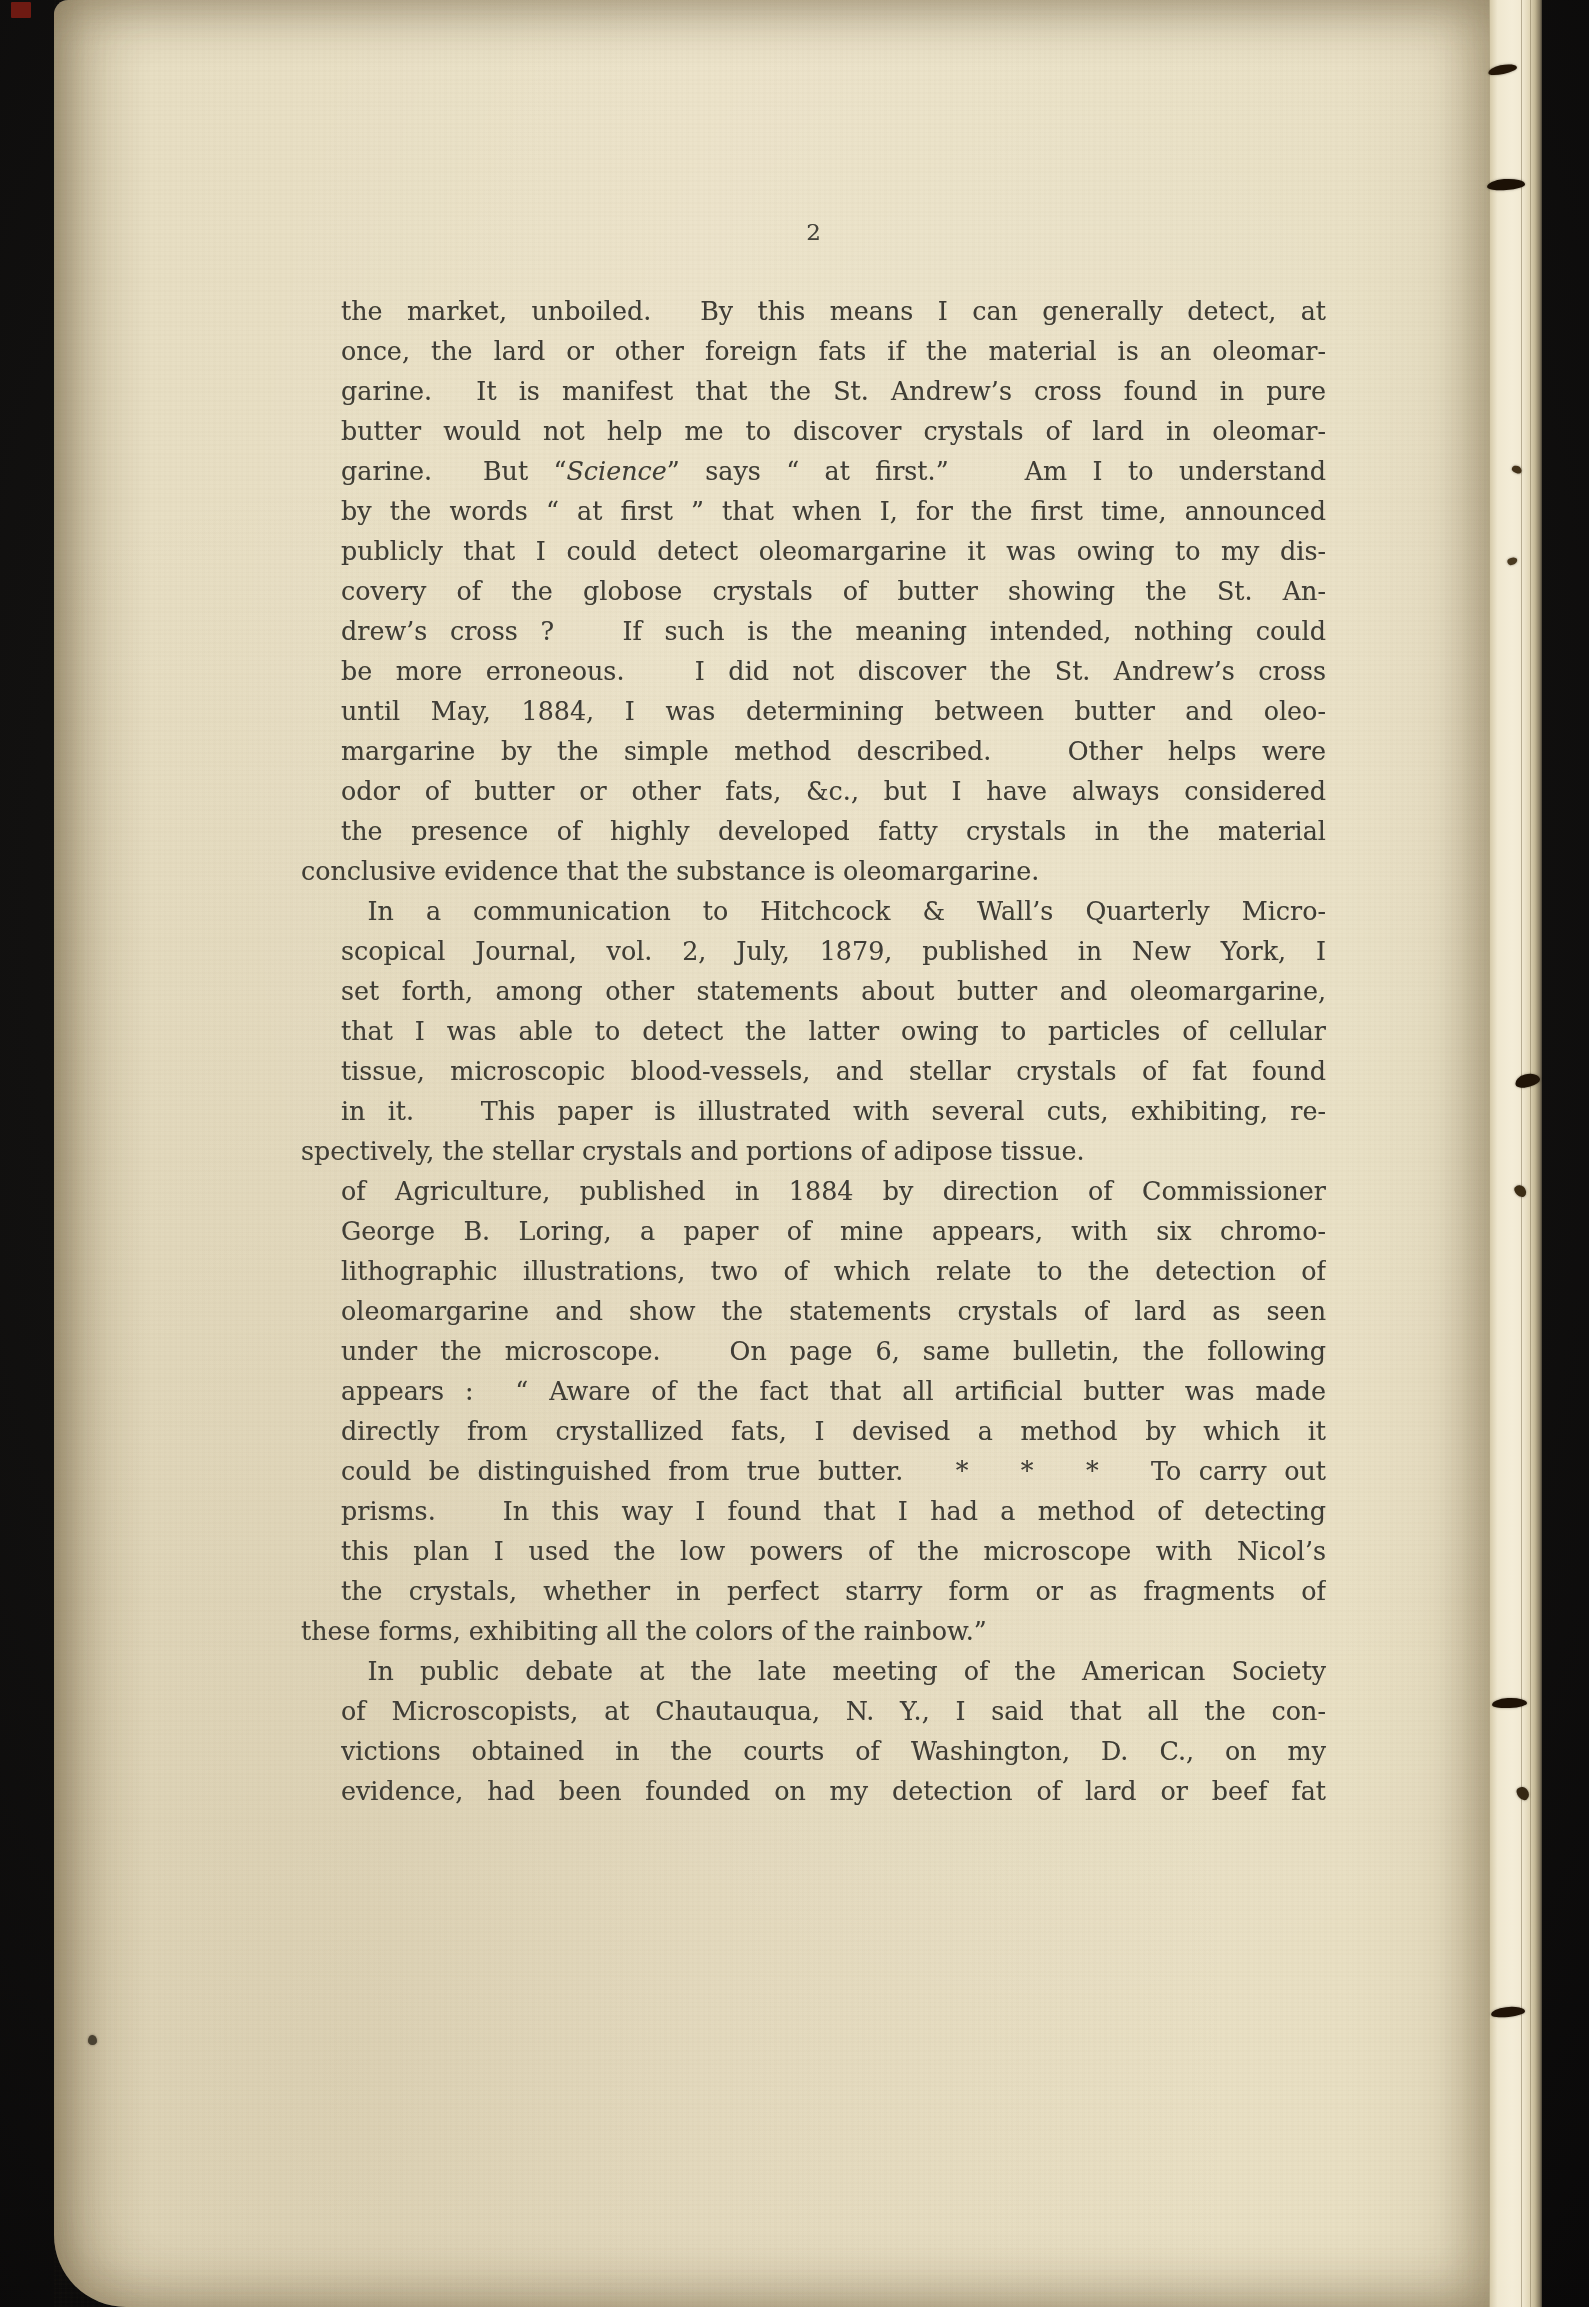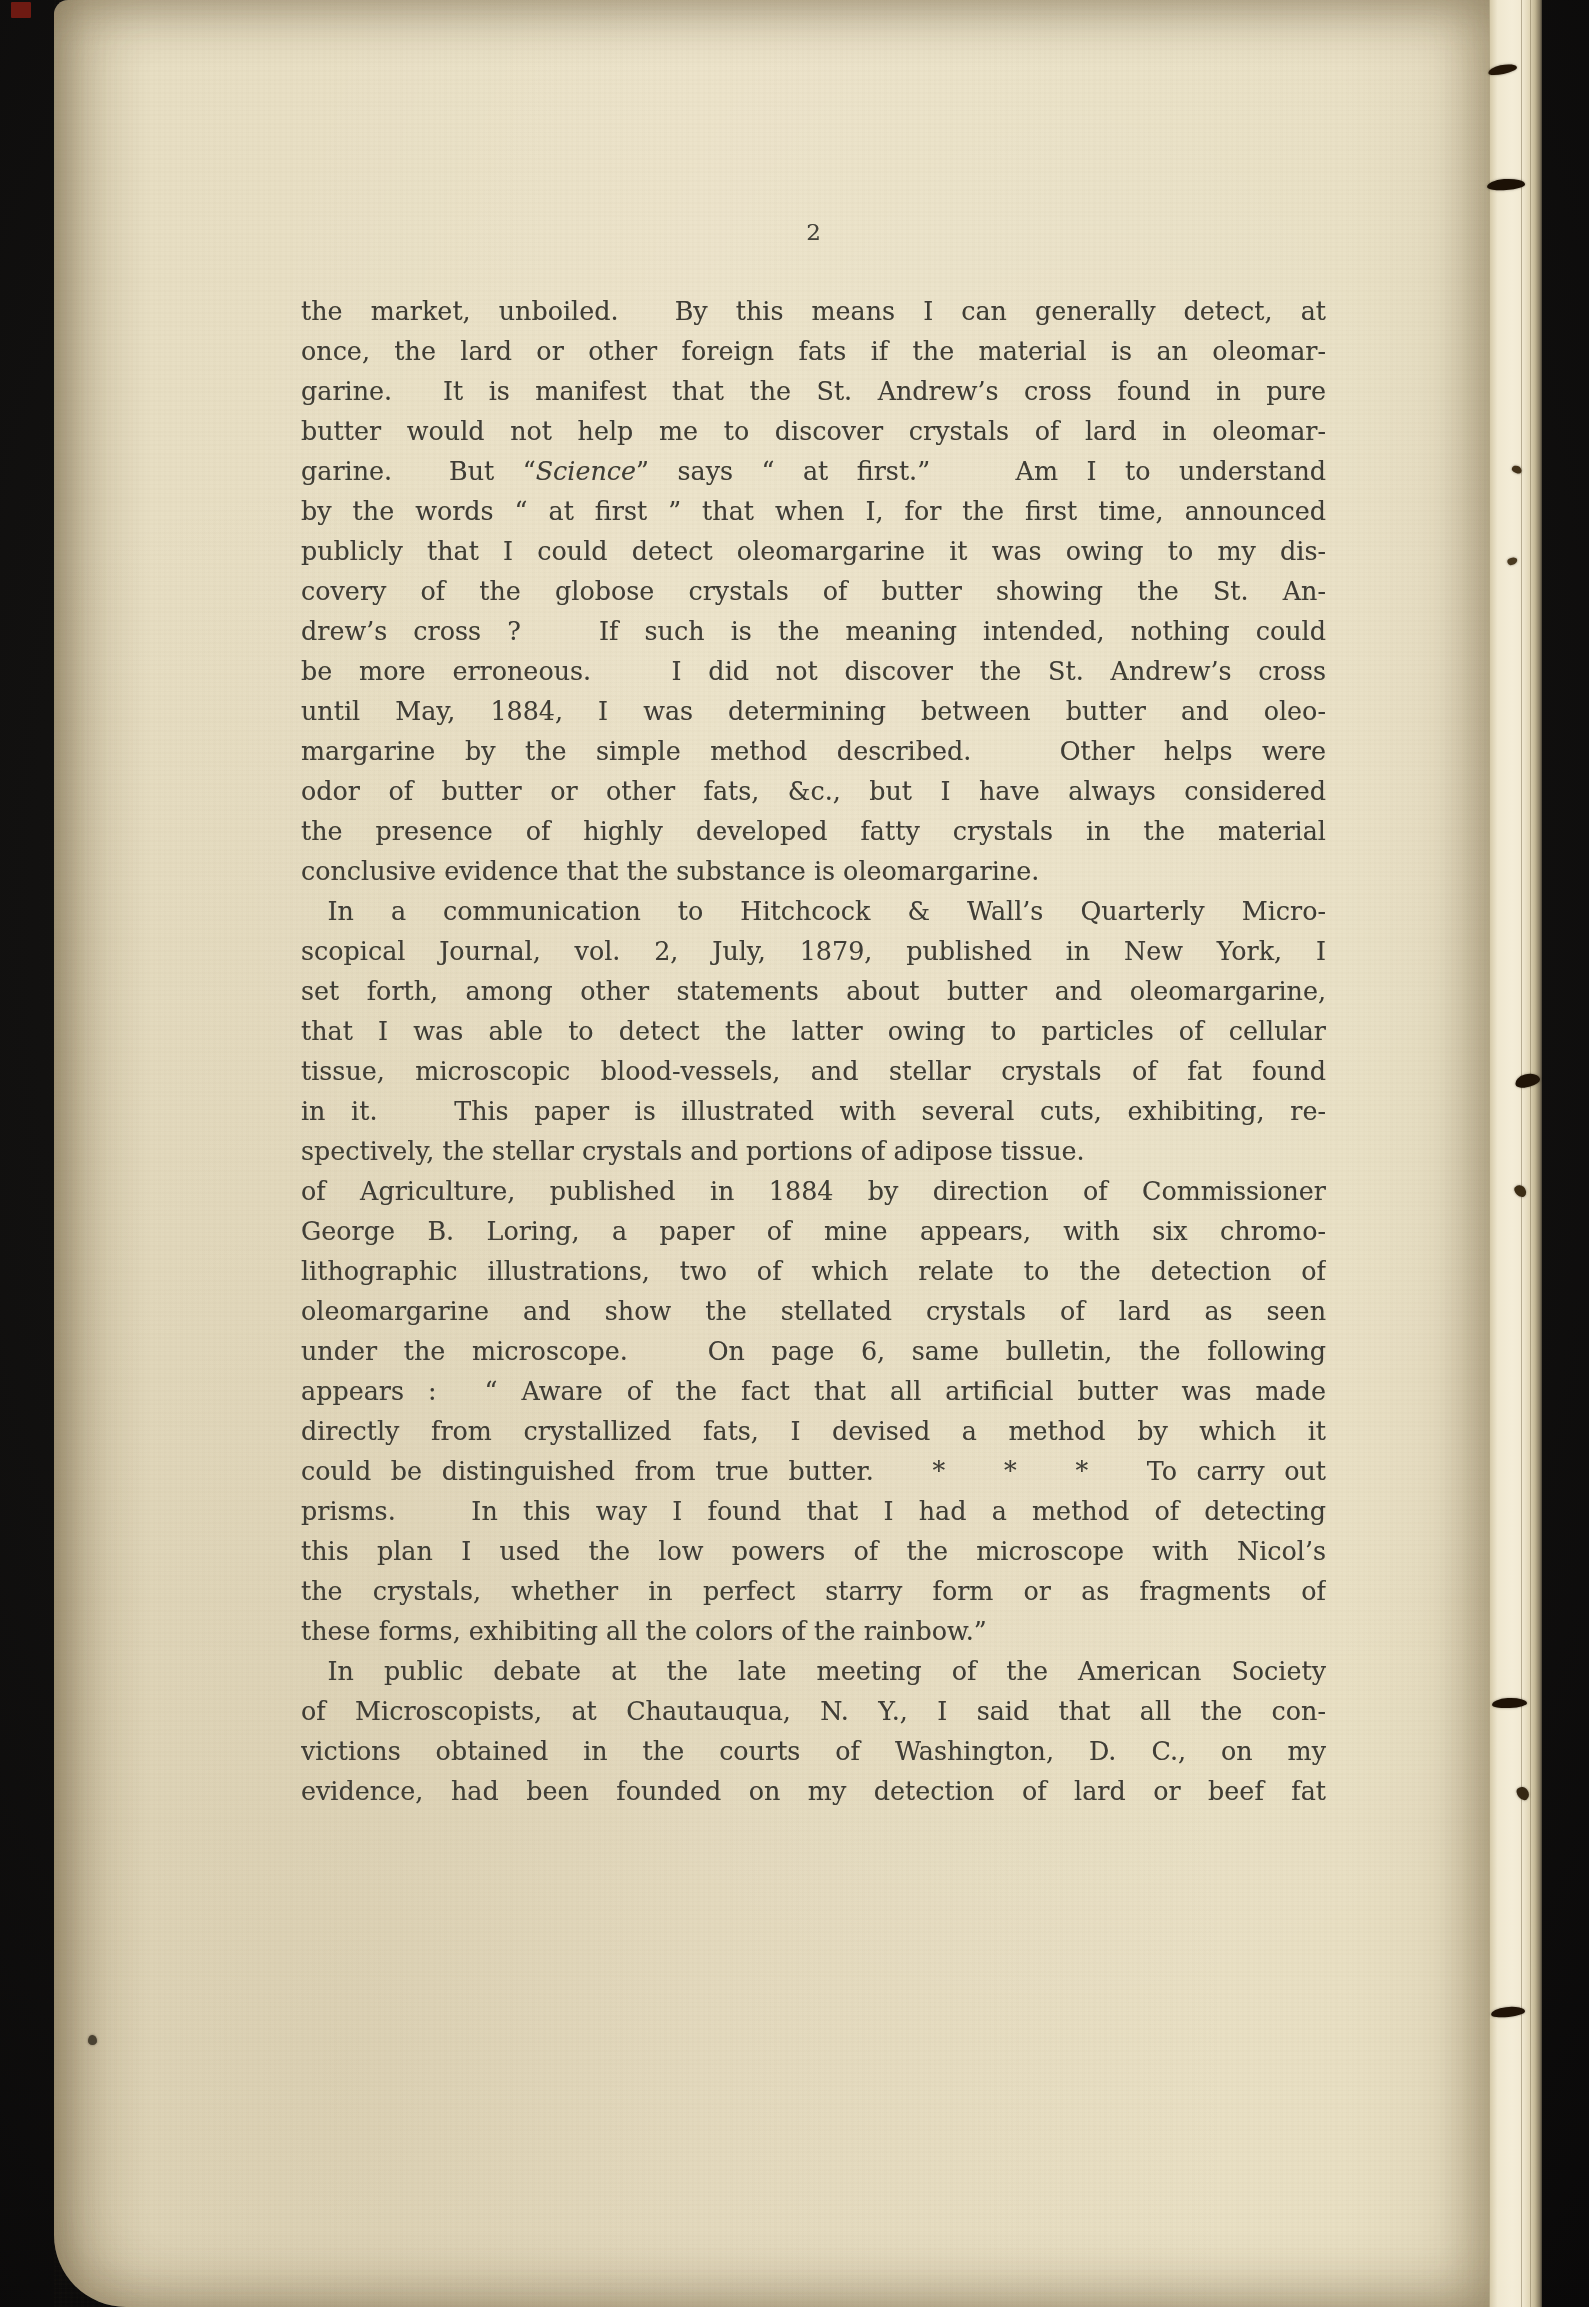--- a/index.html
+++ b/index.html
@@ -59,21 +59,21 @@
   }
   .text-block {
     position:absolute; left:247px; top:291px; width:1025px;
     font-size:25.4px; color:#3f3d36;
     text-shadow:0 0 0.6px rgba(64,60,50,0.30);
   }
   .line {
     height:40px; line-height:40px;
     white-space:pre-wrap; overflow:hidden;
   }
-  .line.justify { text-align:justify; }
+  .line.justify { text-align:justify;margin-left:40px; }
   .line.justify::after { content:""; display:inline-block; width:100%; height:0; }
   .line.indent { text-indent:26.5px; }
   .line i { }
   
   .stitch {
     position:absolute;
     border-radius:46% 54% 50% 50% / 60% 60% 40% 40%;
     box-shadow:0 0 2.2px rgba(20,12,4,0.5);
   }
   .corner-mark {
@@ -115,21 +115,21 @@
           <div class="line justify">set forth, among other statements about butter and oleomargarine,</div>
           <div class="line justify">that I was able to detect the latter owing to particles of cellular</div>
           <div class="line justify">tissue, microscopic blood-vessels, and stellar crystals of fat found</div>
           <div class="line justify">in it.   This paper is illustrated with several cuts, exhibiting, re-</div>
           <div class="line">spectively, the stellar crystals and portions of adipose tissue.</div>
         </div>
         <div class="paragraph">
           <div class="line justify">of Agriculture, published in 1884 by direction of Commissioner</div>
           <div class="line justify">George B. Loring, a paper of mine appears, with six chromo-</div>
           <div class="line justify">lithographic illustrations, two of which relate to the detection of</div>
-          <div class="line justify">oleomargarine and show the stellated crystals of lard as seen</div>
+          <div class="line justify">oleomargarine and show the statements crystals of lard as seen</div>
           <div class="line justify">under the microscope.   On page 6, same bulletin, the following</div>
           <div class="line justify">appears :  “ Aware of the fact that all artificial butter was made</div>
           <div class="line justify">directly from crystallized fats, I devised a method by which it</div>
           <div class="line justify">could be distinguished from true butter.   *   *   *   To carry out</div>
           <div class="line justify">prisms.   In this way I found that I had a method of detecting</div>
           <div class="line justify">this plan I used the low powers of the microscope with Nicol’s</div>
           <div class="line justify">the crystals, whether in perfect starry form or as fragments of</div>
           <div class="line">these forms, exhibiting all the colors of the rainbow.”</div>
         </div>
         <div class="paragraph">

